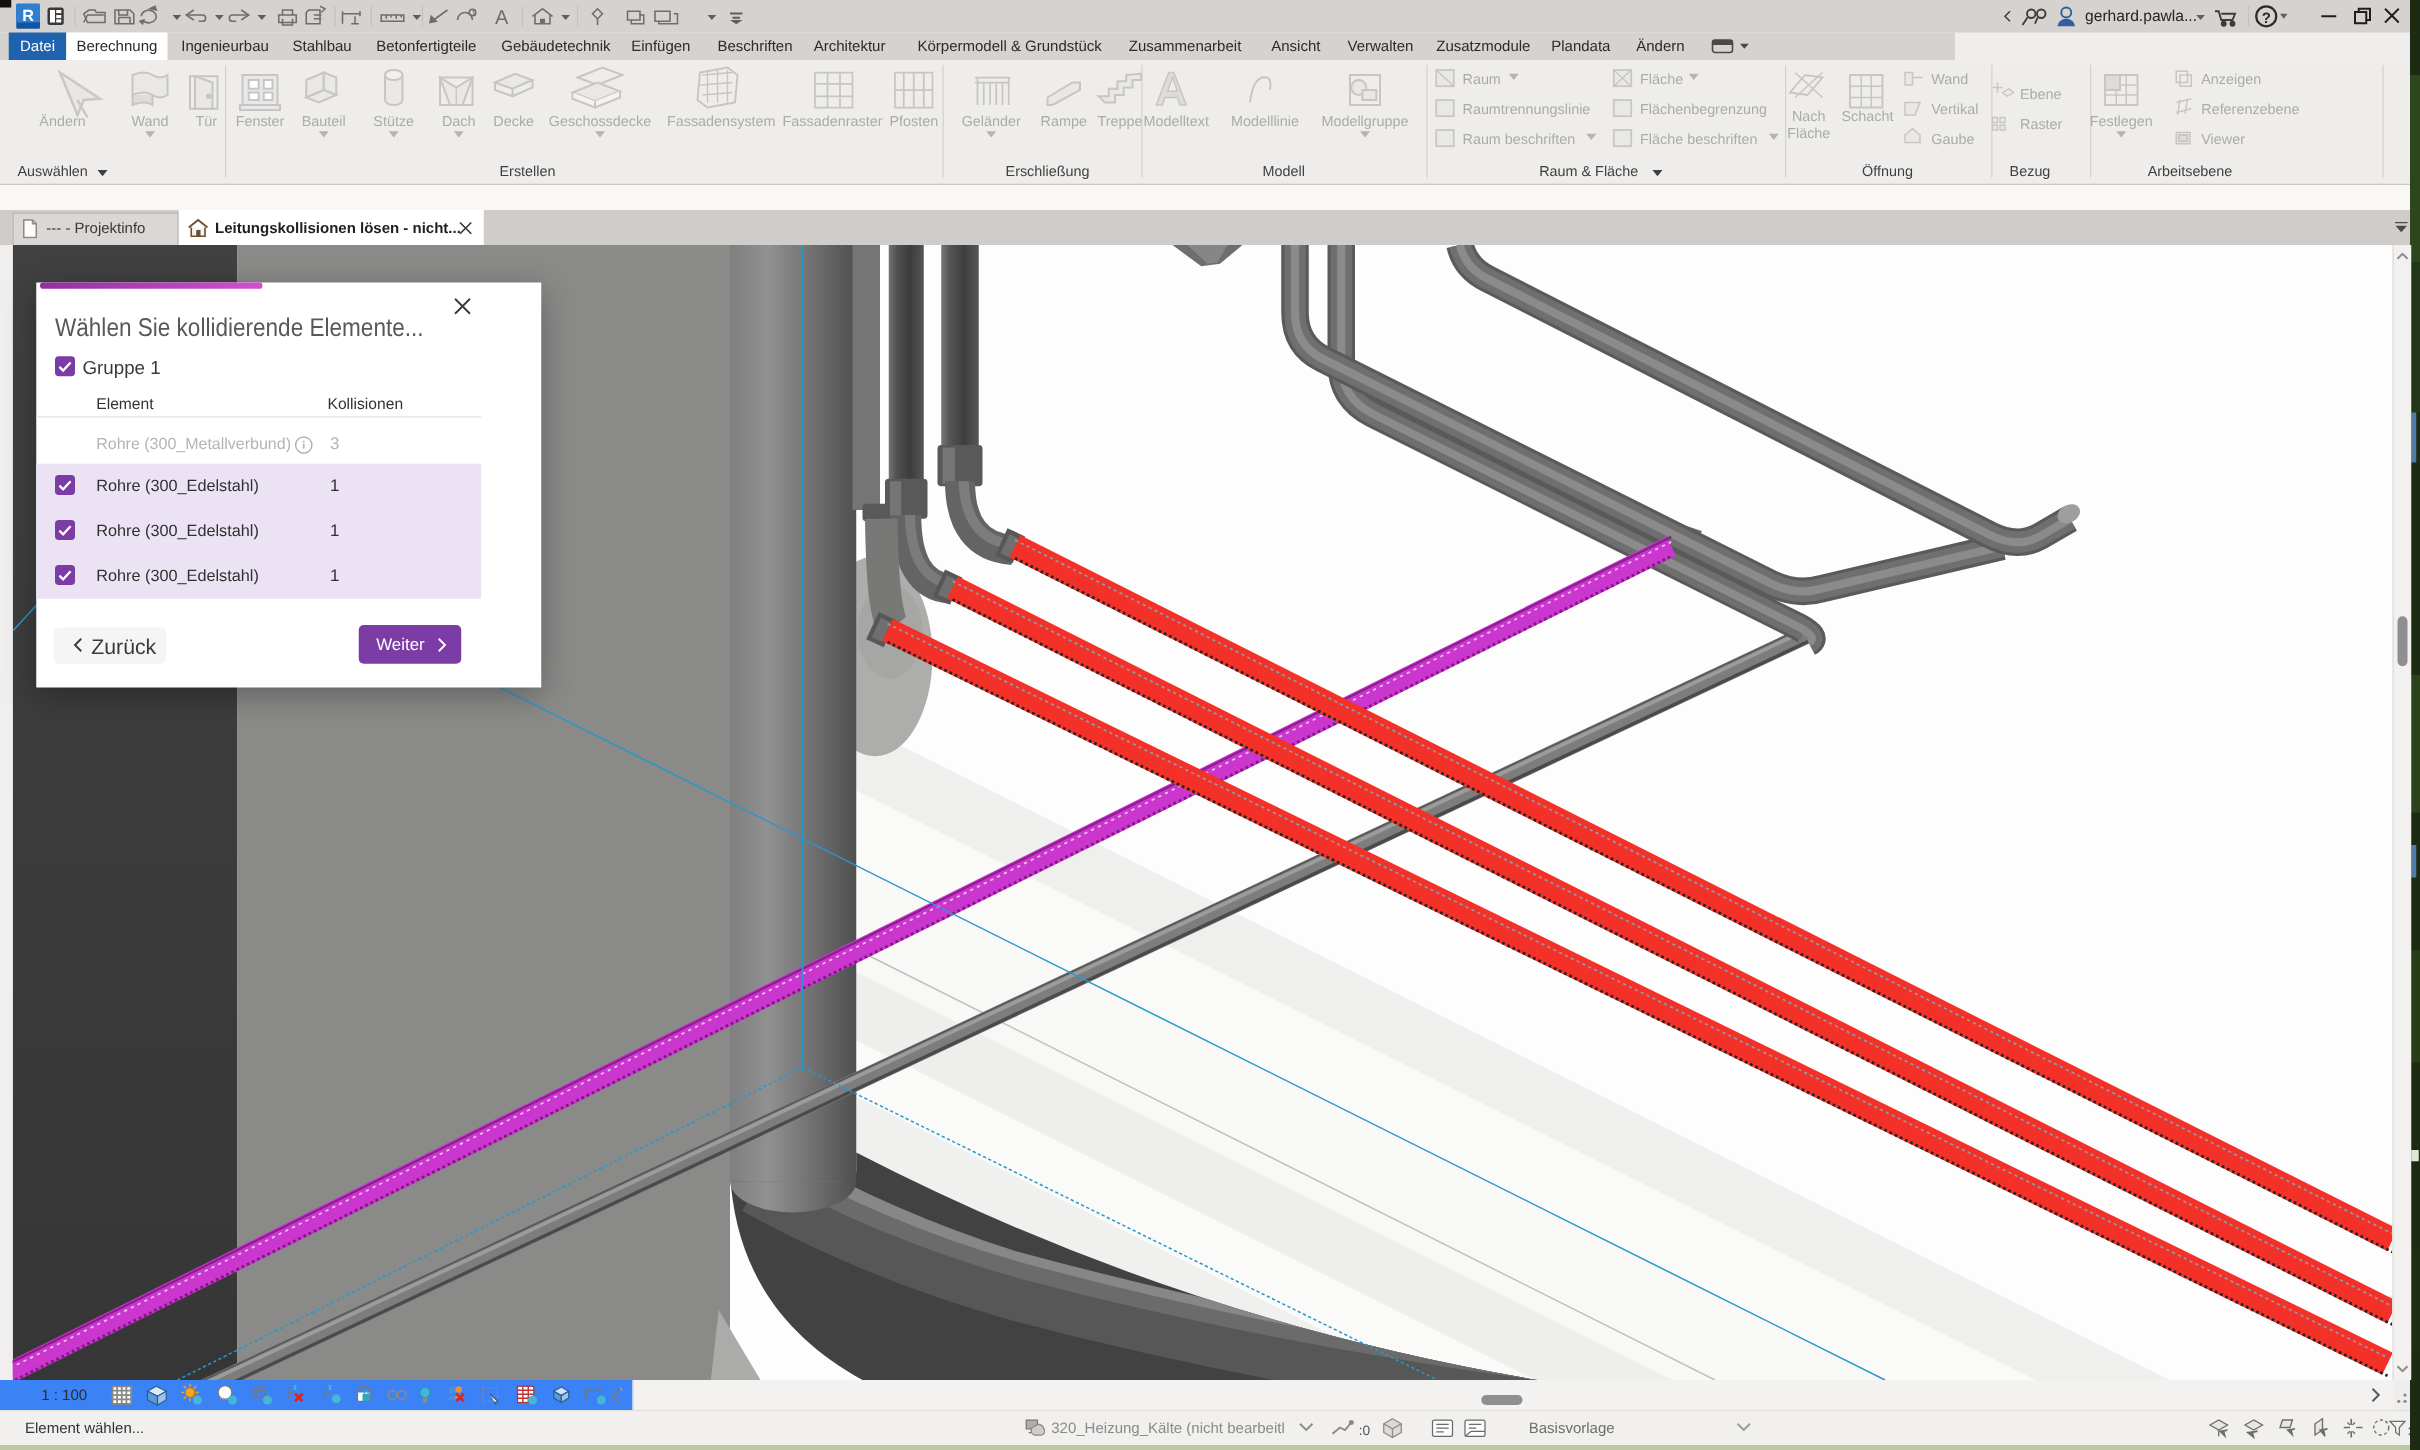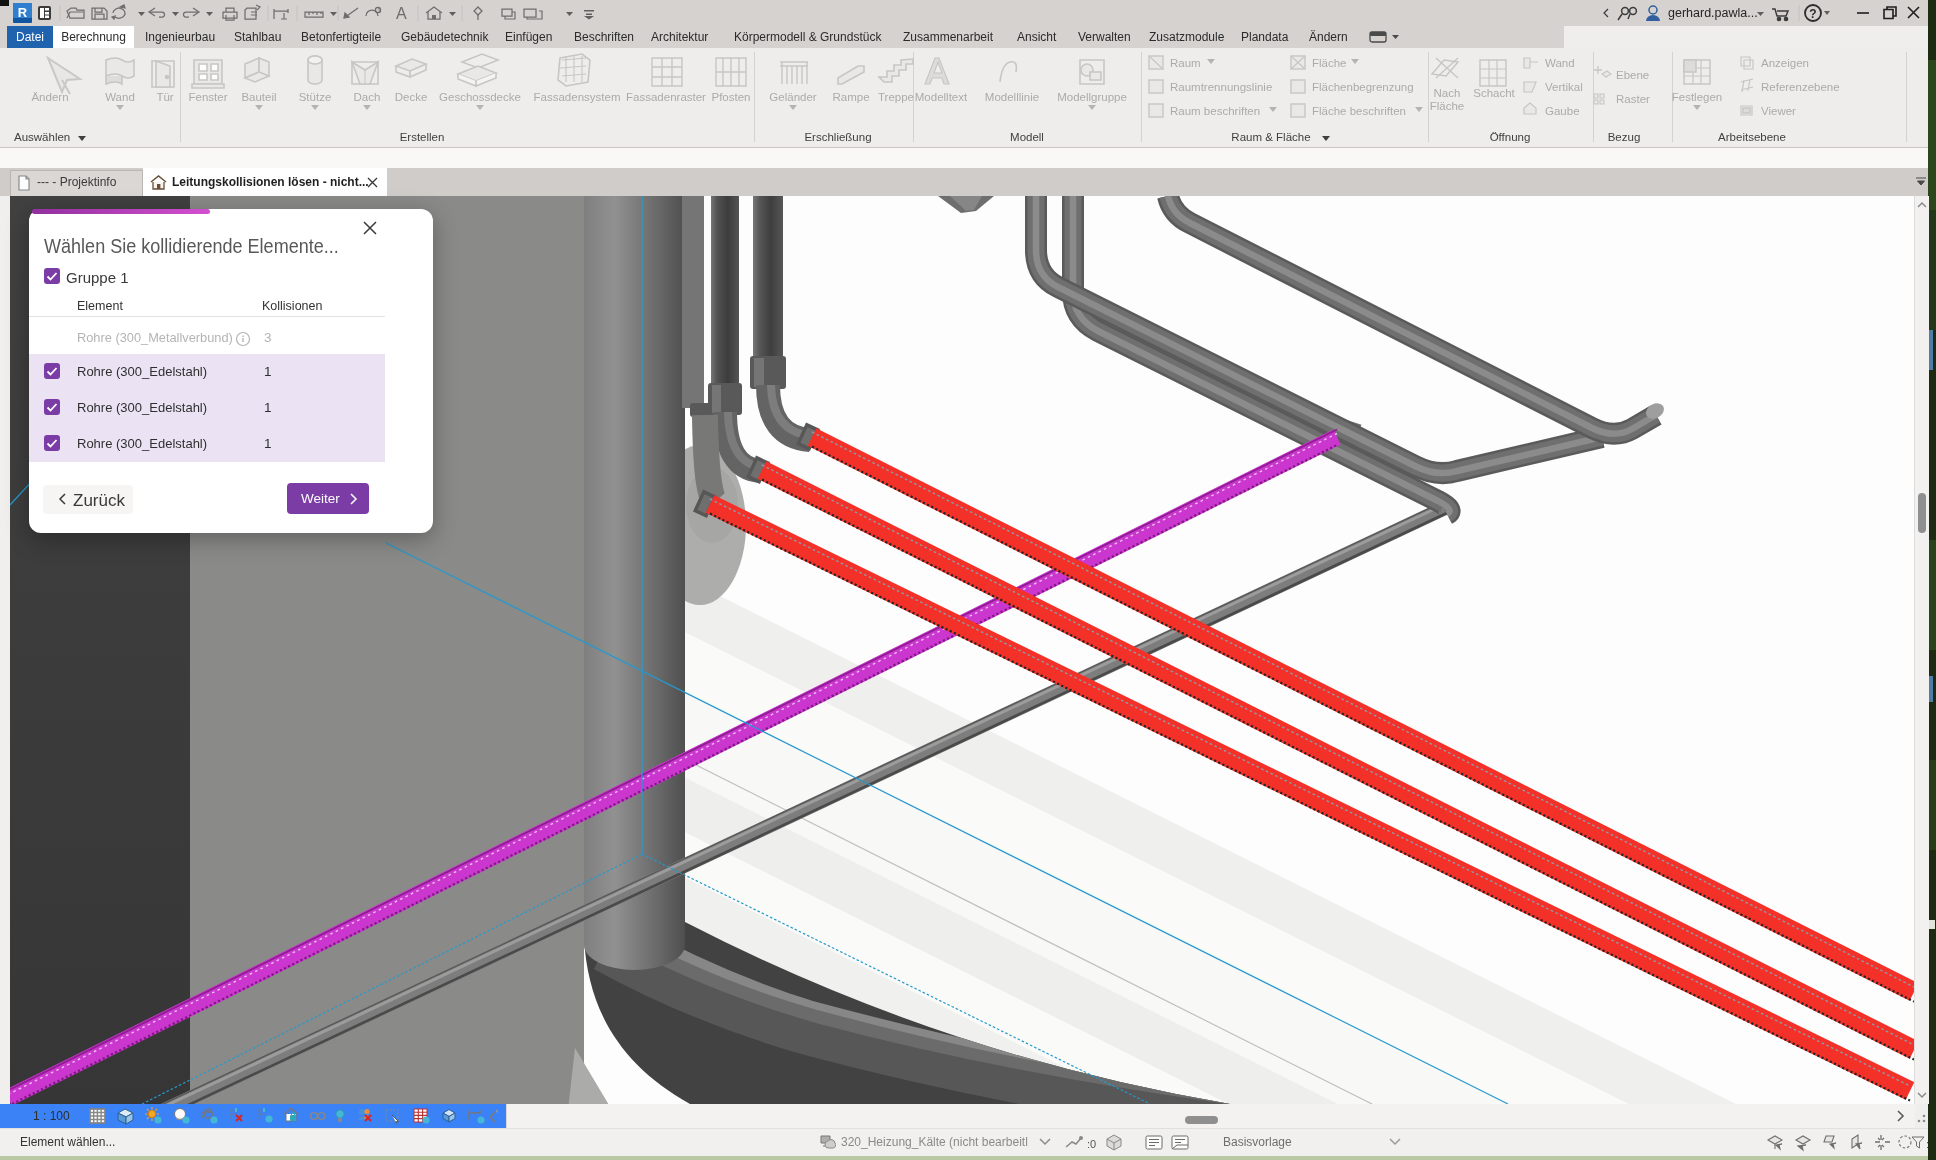--- a/index.html
+++ b/index.html
@@ -15,21 +15,21 @@
   
   #ribbon{left:0;top:48px;width:1936px;height:99px;background:#eeedeb;border-bottom:1px solid #c9c6c3;}
   
   #optionsbar{left:0;top:148px;width:1936px;height:20px;background:#f9f8f7;}
   
   #tabbar{left:0;top:168px;width:1936px;height:28px;background:#cfccc9;}
   
   #vpleft{left:0;top:196px;width:10px;height:908px;background:#f0efee;}
   #viewport{left:10px;top:196px;width:1904px;height:908px;background:#fdfdfd;overflow:hidden;}
   
-  #dialog{left:29px;top:209px;width:404px;height:324px;background:#fff;border-radius:12px;
+  #dialog{left:29px;top:226px;width:404px;height:324px;background:#fff;border-radius:0;
      box-shadow:0 6px 24px rgba(0,0,0,.3);}
   
   #viewbar{left:0;top:1104px;width:1812px;height:24px;background:#3b82f6;}
   #statusbar{left:0;top:1128px;width:1936px;height:28px;background:#f1f0ef;border-top:1px solid #e2e0dd;box-sizing:border-box;font-size:12px;color:#333;}
   #greenbottom{left:0;top:1156px;width:1936px;height:4px;background:#b9c9a3;}
   #greenright{left:1928px;top:0;width:8px;height:1160px;background:#1d2b12;}
 </style>
 </head>
 <body>
 <div id="app">

